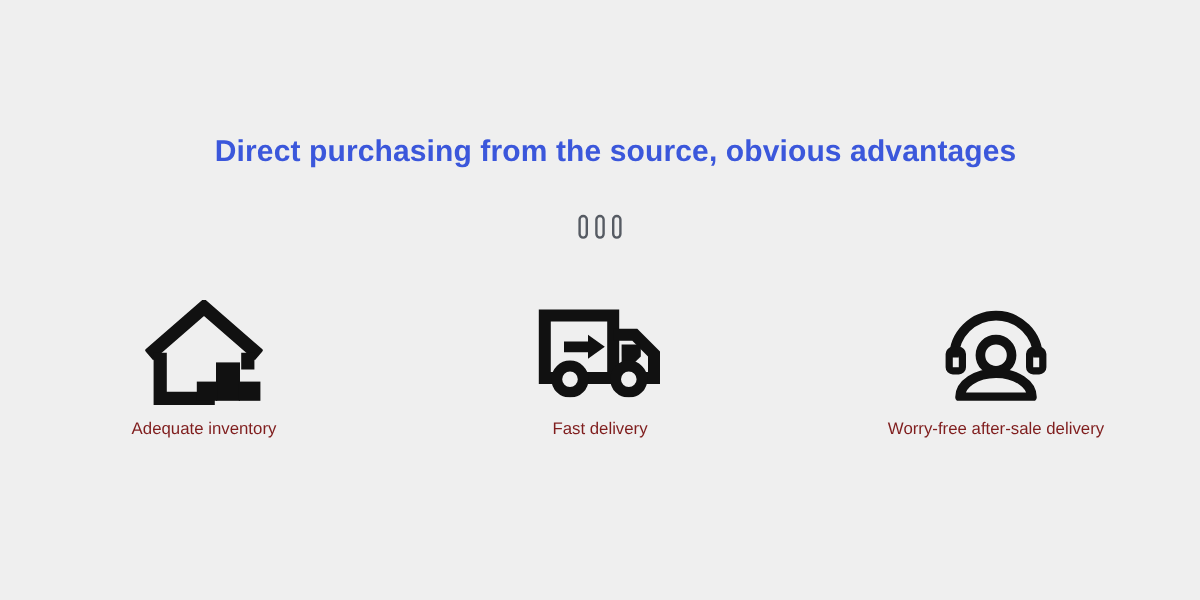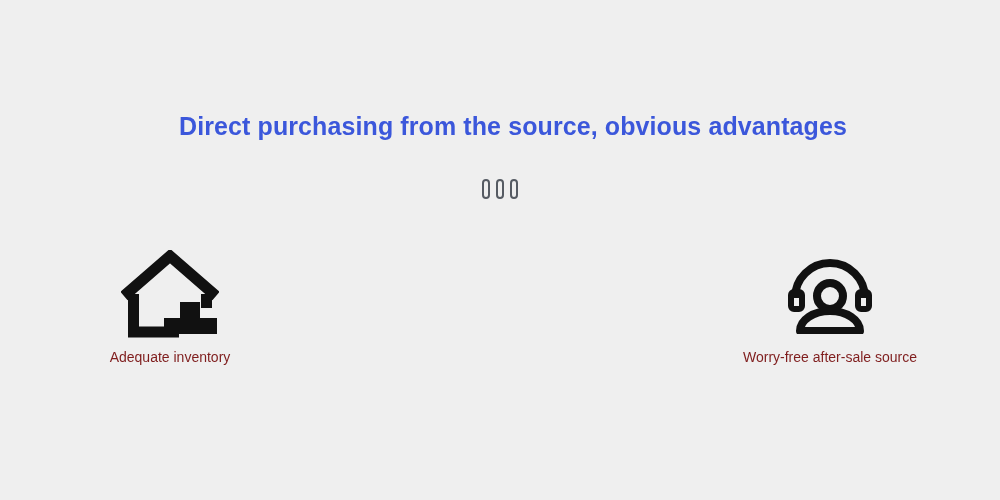--- a/index.html
+++ b/index.html
@@ -107,28 +107,42 @@
           <path d="M85.5 44 L85.5 58" stroke="#111111" stroke-width="11" fill="none"></path>
           <rect x="59" y="52" width="20" height="32" fill="#111111"></rect>
           <rect x="43" y="68" width="17" height="16" fill="#111111"></rect>
           <rect x="78" y="68" width="18" height="16" fill="#111111"></rect>
         </svg>
       </div>
       <div class="feature-label">Adequate inventory</div>
     </div>
 
 
+    <div class="feature">
+      <div class="feature-icon">
+        <svg width="104" height="74" viewBox="0 0 104 74" fill="none" aria-hidden="true">
+          <path d="M6 6 L63 6 L63 58 L6 58 Z" stroke="#111111" stroke-width="10" fill="none" stroke-linejoin="miter"></path>
+          <path d="M63 22 L81 22 L97 38 L97 58 L63 58" stroke="#111111" stroke-width="10" fill="none" stroke-linejoin="miter"></path>
+          <path d="M22 32 L48 32" stroke="#111111" stroke-width="9" fill="none"></path>
+          <path d="M42 22 L56 32 L42 42 Z" fill="#111111"></path>
+          <path d="M70 30 L86 30 L86 40 L80 46 L70 46 Z" fill="#111111"></path>
+          <circle cx="27" cy="59" r="11" stroke="#111111" stroke-width="9" fill="#efefef"></circle>
+          <circle cx="76" cy="59" r="11" stroke="#111111" stroke-width="9" fill="#efefef"></circle>
+        </svg>
+      </div>
+      <div class="feature-label">Fast delivery</div>
+    </div>
 
     <div class="feature">
       <div class="feature-icon">
         <svg width="86" height="80" viewBox="0 0 86 80" fill="none" aria-hidden="true">
           <path d="M8 44 A35 35 0 0 1 78 44" stroke="#111111" stroke-width="8" fill="none" stroke-linecap="butt"></path>
           <rect x="4" y="38" width="11" height="17" rx="3" stroke="#111111" stroke-width="6" fill="none"></rect>
           <rect x="71" y="38" width="11" height="17" rx="3" stroke="#111111" stroke-width="6" fill="none"></rect>
           <circle cx="43" cy="42" r="13" stroke="#111111" stroke-width="8" fill="none"></circle>
           <path d="M13 77 A30 20 0 0 1 73 77 Z" stroke="#111111" stroke-width="8" fill="none" stroke-linejoin="round"></path>
         </svg>
       </div>
-      <div class="feature-label">Worry-free after-sale source</div>
+      <div class="feature-label">Worry-free after-sale delivery</div>
     </div>
 
   </div>
 </div>
 
 </body></html>

